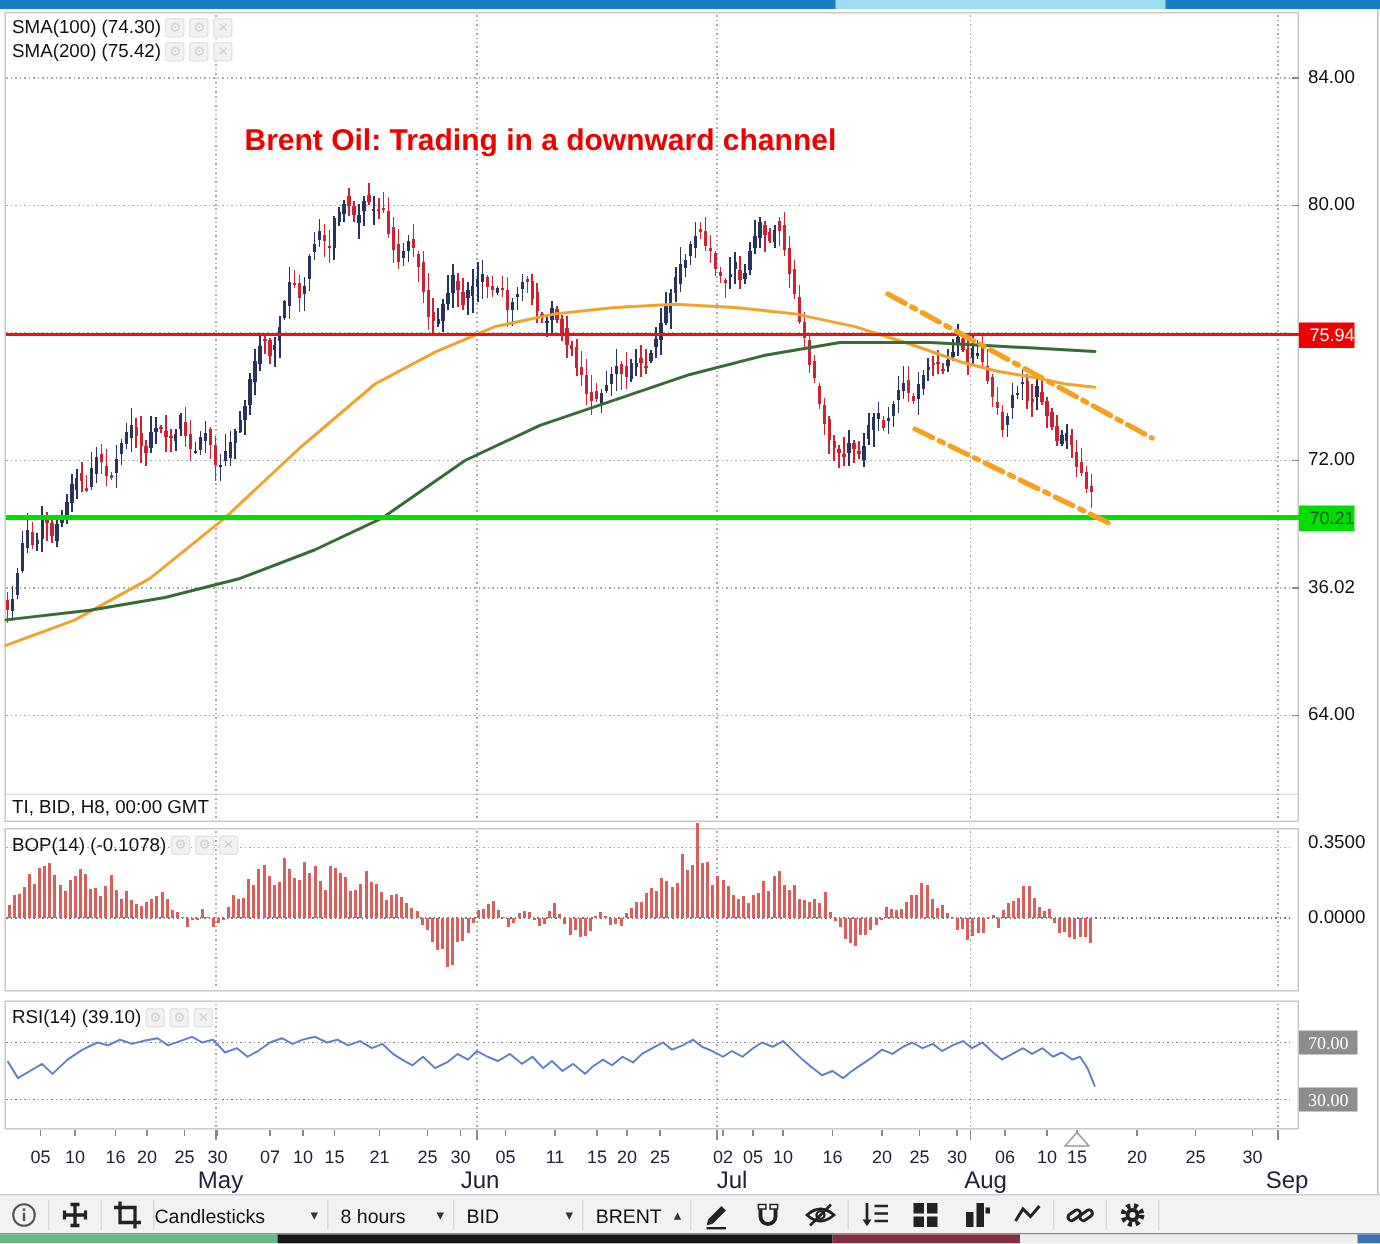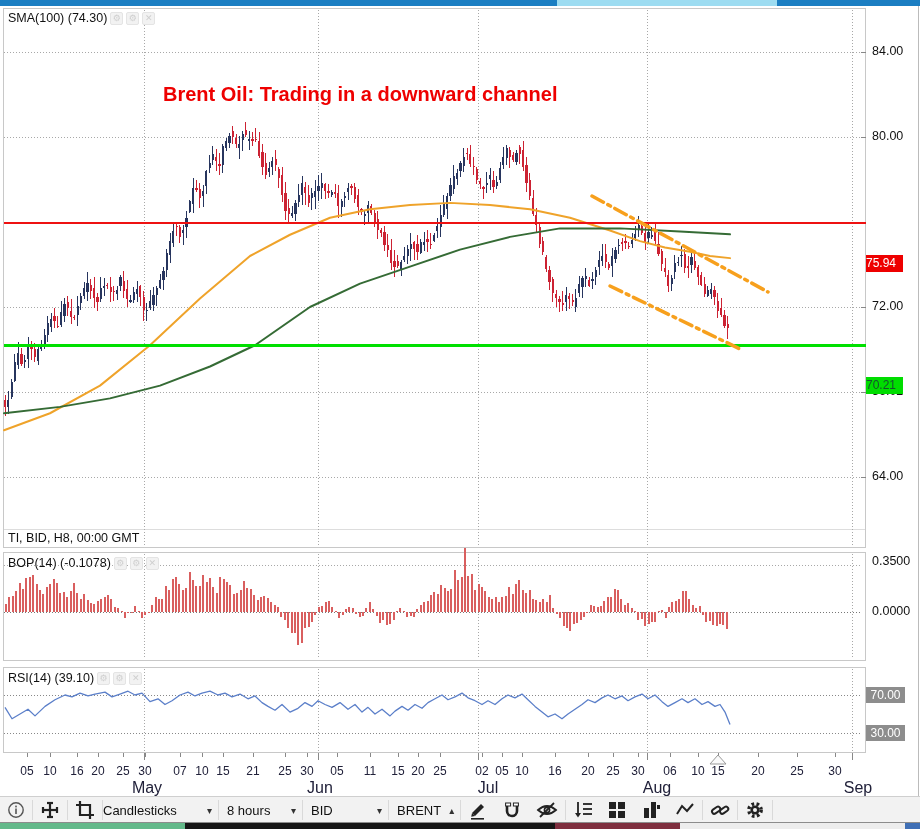--- a/index.html
+++ b/index.html
@@ -12,24 +12,24 @@
   #chart-svg { left:0; top:0; width:920px; height:829px; pointer-events:none; }
   .legend { left:8px; top:10px; font-size:12.5px; color:#111; line-height:16px; }
   .legend-row { white-space:nowrap; }
   .mini-ico { display:inline-block; width:13px; height:13px; background:#f2f2f2;
     border:1px solid #e4e4e4; border-radius:2px; color:#cfcfcf; font-size:9px;
     line-height:11px; text-align:center; vertical-align:middle; margin-left:3px; }
   #main-title { left:163px; top:83px; font-size:20px; font-weight:bold; color:#ee0000; }
   #footer-info { left:8px; top:531px; font-size:12.5px; color:#111; }
   .ind-label { font-size:12.5px; color:#111; white-space:nowrap; }
   .axis-tick { left:872px; font-size:12.5px; color:#111; }
-  .price-badge { left:866px; width:37px; height:17px; font-size:12px; text-align:left;
-    line-height:17px;margin-top:40px; }
+  .price-badge { left:866px; width:37px; height:17px; font-size:12px; text-align:right;
+    line-height:17px; }
   .grey-badge { left:866px; width:39px; height:16px; background:#8d8d8d; color:#fff;
-    font-size:12px; text-align:center; line-height:16px; }
+    font-size:12px; text-align:center; line-height:16px;font-family:Liberation Serif, serif; }
   .day-lbl { top:764px; font-size:12px; color:#21213a; transform:translateX(-50%); }
   .month-lbl { top:779px; font-size:16px; color:#21213a; transform:translateX(-50%); }
   #toolbar { left:0; top:796px; width:920px; height:27px; background:#f2f2f2;
     border-top:1px solid #cfcfcf; display:flex; align-items:center; }
   .tbtn { height:22px; display:flex; align-items:center; justify-content:center;
     padding:0 7px; cursor:pointer; }
   .tsep { width:1px; height:20px; background:#d9d9d9; }
   .tdd { height:22px; display:flex; align-items:center; font-size:13px; color:#111;
     cursor:pointer; }
   .tdd .lbl { display:inline-block; }
@@ -774,20 +774,21 @@
     <line x1="144" y1="753" x2="144" y2="760" stroke="#888" stroke-width="1" shape-rendering="crispEdges"></line>
     <line x1="318" y1="753" x2="318" y2="760" stroke="#888" stroke-width="1" shape-rendering="crispEdges"></line>
     <line x1="478" y1="753" x2="478" y2="760" stroke="#888" stroke-width="1" shape-rendering="crispEdges"></line>
     <line x1="647" y1="753" x2="647" y2="760" stroke="#888" stroke-width="1" shape-rendering="crispEdges"></line>
     <line x1="852" y1="753" x2="852" y2="760" stroke="#888" stroke-width="1" shape-rendering="crispEdges"></line>
     <polygon points="710,764 726,764 718,755" fill="#fafafa" stroke="#999" stroke-width="1"></polygon>
   </svg>
 
 <div class="abs legend">
   <div class="legend-row"><span>SMA(100) (74.30)</span><span class="mini-ico">⚙</span><span class="mini-ico">⚙</span><span class="mini-ico">✕</span></div>
+  <div class="legend-row"><span>SMA(200) (75.42)</span><span class="mini-ico">⚙</span><span class="mini-ico">⚙</span><span class="mini-ico">✕</span></div>
 </div>
 
 <div class="abs" id="main-title">Brent Oil: Trading in a downward channel</div>
 <div class="abs" id="footer-info">TI, BID, H8, 00:00 GMT</div>
 
 <div class="abs ind-label" style="left:8px;top:556px;"><span>BOP(14) (-0.1078)</span><span class="mini-ico">⚙</span><span class="mini-ico">⚙</span><span class="mini-ico">✕</span></div>
 <div class="abs ind-label" style="left:8px;top:671px;"><span>RSI(14) (39.10)</span><span class="mini-ico">⚙</span><span class="mini-ico">⚙</span><span class="mini-ico">✕</span></div>
 
 <div id="axis-layer"></div>
 <div id="xaxis-layer"></div>

